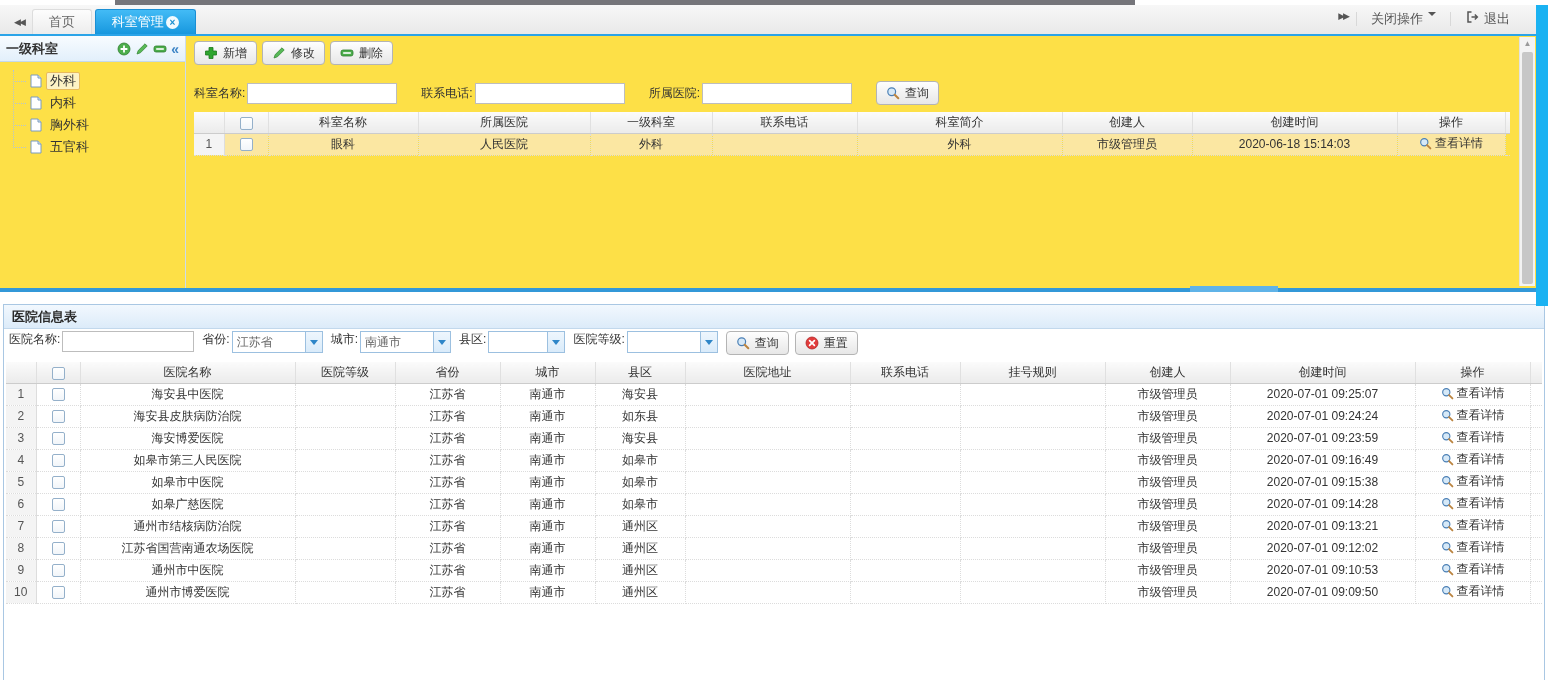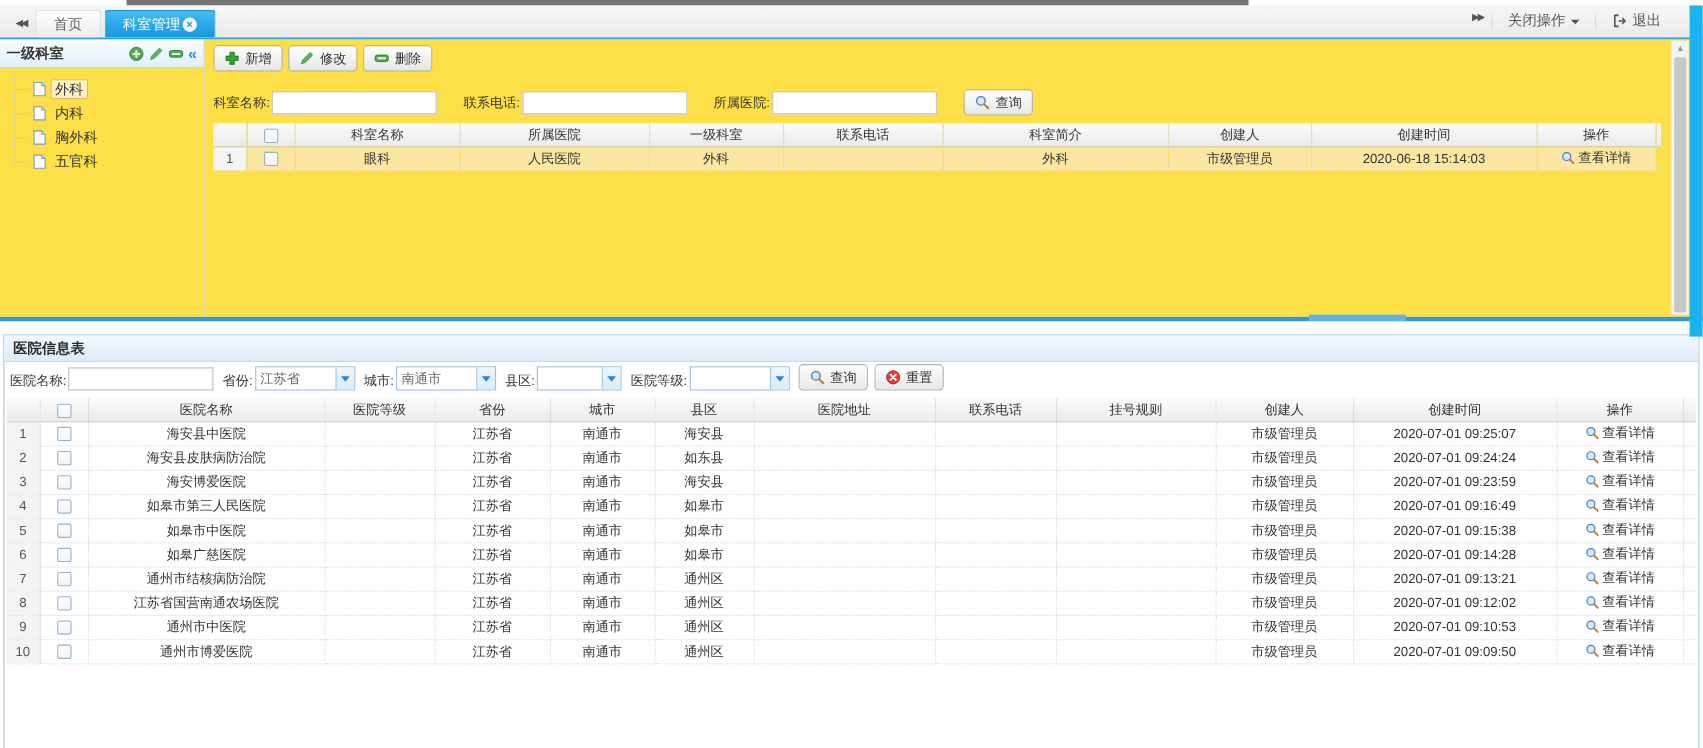--- a/index.html
+++ b/index.html
@@ -10,21 +10,21 @@
   .browser-strip { height:5px; background:#fff; position:relative; }
   .browser-strip .dark-seg { position:absolute; left:115px; width:1020px; top:0; height:5px; background:#75757a; }
 
   
   .tabbar { height:31px; background:linear-gradient(#f7f7f7,#e9e9e9); border-bottom:2px solid #2ba4e8; display:flex; align-items:flex-end; padding:0 24px 0 10px; position:relative; }
   .tab-scroll { font-size:9px; color:#555; letter-spacing:-2px; padding:0 8px 7px 4px; cursor:pointer; }
   .tab { height:25px; line-height:24px; font-size:13px; color:#666; padding:0 16px; background:linear-gradient(#fdfdfd,#ededed); border:1px solid #ddd; border-bottom:none; border-radius:3px 3px 0 0; margin-right:3px; }
   .tab.active { background:linear-gradient(#43bbf6,#1797de); color:#fff; border-color:#1a8fd4; display:flex; align-items:center; gap:2px; }
   .tab-close { width:13px; height:13px; border-radius:50%; background:#f2fafe; color:#1a8fd0; font-size:10px; line-height:13px; text-align:center; font-weight:bold; }
   .tabbar-right { margin-left:auto; display:flex; align-items:center; gap:0; padding-bottom:6px; }
-  .tb-item { display:inline-flex; align-items:center; gap:5px; font-size:13px; color:#555; padding:0 14px; cursor:pointer; }
+  .tb-item { display:inline-flex; gap:5px; font-size:13px; color:#555; padding:0 14px; cursor:pointer; }
   .tb-sep { width:1px; height:14px; background:#d8d8d8; }
   .caret-dn { width:0; height:0; border-top:4px solid #555; border-left:4px solid transparent; border-right:4px solid transparent; margin-top:2px; }
 
   
   .workspace { height:252px; display:flex; background:#fde047; position:relative; }
   .sidebar { width:186px; border-right:1px solid #ccdcec; display:flex; flex-direction:column; }
   .sb-head { height:26px; background:linear-gradient(#f8fcff,#e2effb); border-bottom:1px solid #c3d9ec; display:flex; align-items:center; padding:0 6px; }
   .sb-title { font-weight:bold; font-size:13px; color:#333; flex:1; }
   .sb-icons { display:flex; align-items:center; gap:4px; }
   .ic14 { width:14px; height:14px; display:inline-block; vertical-align:middle; }
@@ -64,21 +64,21 @@
   .blue-strip { position:absolute; right:0; top:5px; width:12px; height:301px; background:#1ab2f2; }
   .blue-line { height:4px; background:#3398d8; position:relative; width:100%; }
   .blue-line .hthumb { position:absolute; left:1190px; top:-2px; width:88px; height:6px; background:#5fb3e8; }
 
   .gap { height:12px; background:#fff; }
 
   
   .hpanel { margin:0 3px; border:1px solid #a9c7e3; background:#fff; height:463px; display:flex; flex-direction:column; }
   .hp-title { height:24px; line-height:24px; background:linear-gradient(#f2f8fe,#dcebf9); border-bottom:1px solid #c2d8ec; font-weight:bold; font-size:13px; color:#2b2b2b; padding:0 8px; }
   .hp-toolbar { padding:4px 5px 2px; display:flex; gap:5px; }
-  .hp-search { padding:2px 5px 5px; display:flex; align-items:flex-end; font-size:12px; color:#333; }
+  .hp-search { padding:2px 5px 5px; display:flex; align-items:flex-start; font-size:12px; color:#333; }
   .hp-search label { margin-right:2px; }
   .selbox { display:inline-flex; height:22px; border:1px solid #9cc0e0; background:#fff; margin-right:8px; cursor:pointer; }
   .sel-val { padding:0 4px; font-size:12px; color:#666; line-height:20px; }
   .sel-btn { width:17px; background:linear-gradient(#eef6fd,#d9ebfa); border-left:1px solid #9cc0e0; display:flex; align-items:center; justify-content:center; }
   .sel-btn::after { content:""; border-top:5px solid #2e86c8; border-left:4px solid transparent; border-right:4px solid transparent; }
   .hp-tablewrap { flex:1; padding:0 2px; overflow:hidden; }
   .hp-tablewrap table.grid { margin-top:2px; }
 
   
   .pager { height:28px; border-top:1px solid #d5d5d5; background:linear-gradient(#fcfcfc,#ededed); display:flex; align-items:center; padding:0 8px; gap:7px; font-size:12px; color:#333; }

